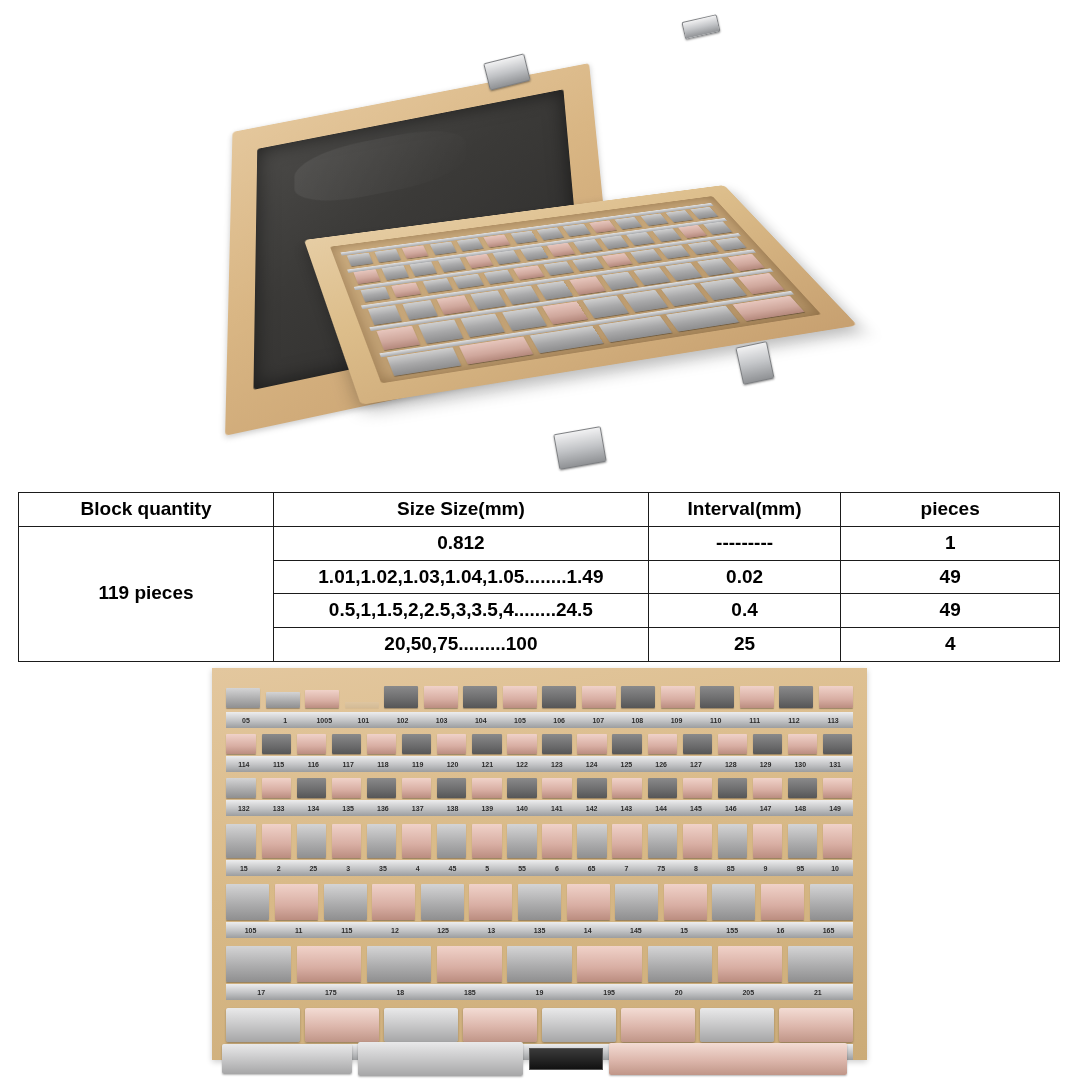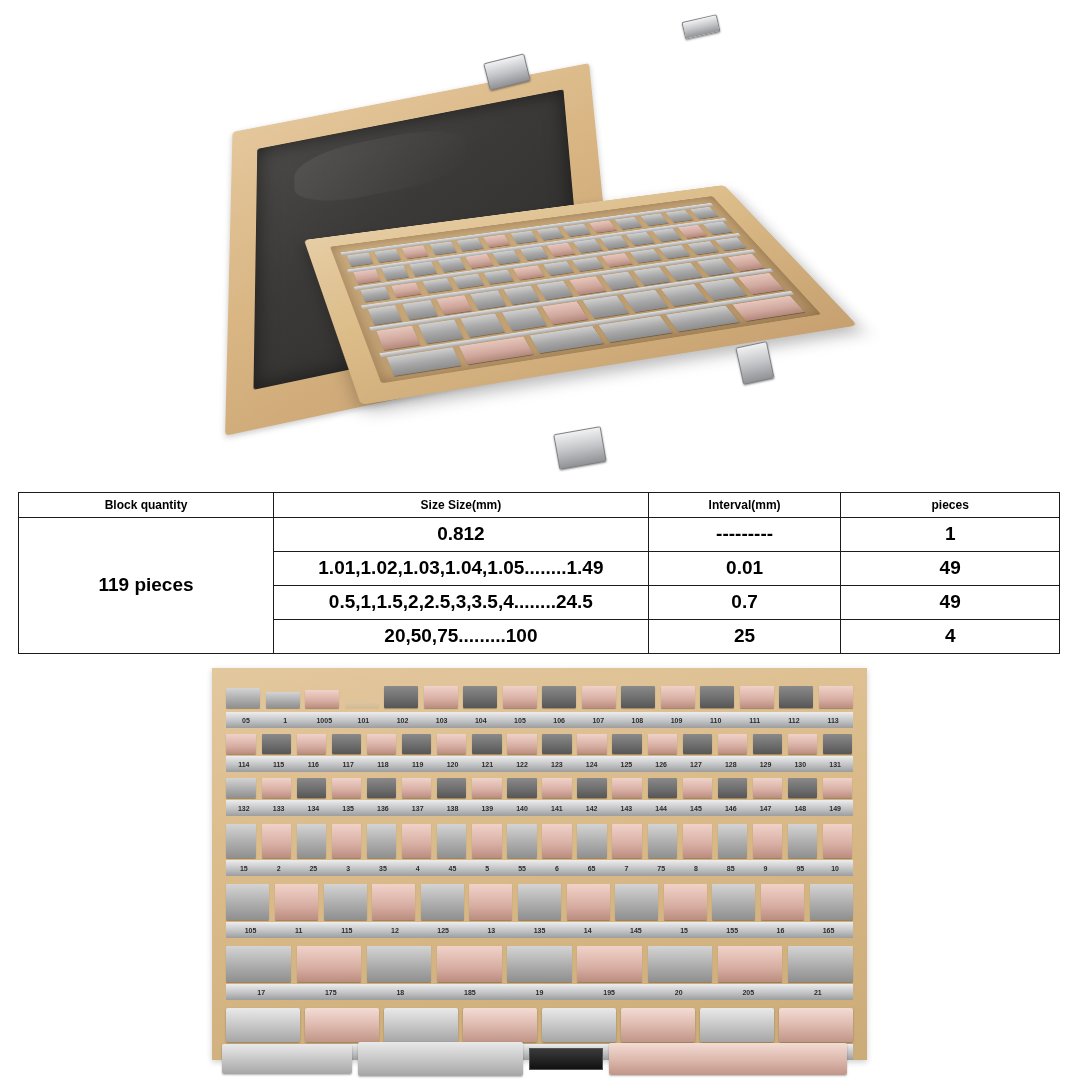--- a/index.html
+++ b/index.html
@@ -154,21 +154,21 @@
     font-weight: bold;
     text-align: center;
   }
   .spec-table th,
   .spec-table td {
     border: 1px solid #1b1b1b;
     padding: 5px 4px;
     line-height: 1.2;
     color: #000;
   }
-  .spec-table th { font-size: 12px; }
+  .spec-table th { font-size: 19px; }
   .col-a { width: 24.5%; }
   .col-b { width: 36%; }
   .col-c { width: 18.5%; }
   .col-d { width: 21%; }
 
   
   .photo-bottom {
     position: absolute;
     left: 0;
     top: 650px;
@@ -359,26 +359,26 @@
   </thead>
   <tbody>
     <tr>
       <td rowspan="4">119 pieces</td>
       <td>0.812</td>
       <td>---------</td>
       <td>1</td>
     </tr>
     <tr>
       <td>1.01,1.02,1.03,1.04,1.05........1.49</td>
-      <td>0.01</td>
+      <td>0.02</td>
       <td>49</td>
     </tr>
     <tr>
       <td>0.5,1,1.5,2,2.5,3,3.5,4........24.5</td>
-      <td>0.7</td>
+      <td>0.4</td>
       <td>49</td>
     </tr>
     <tr>
       <td>20,50,75.........100</td>
       <td>25</td>
       <td>4</td>
     </tr>
   </tbody>
 </table>
 

